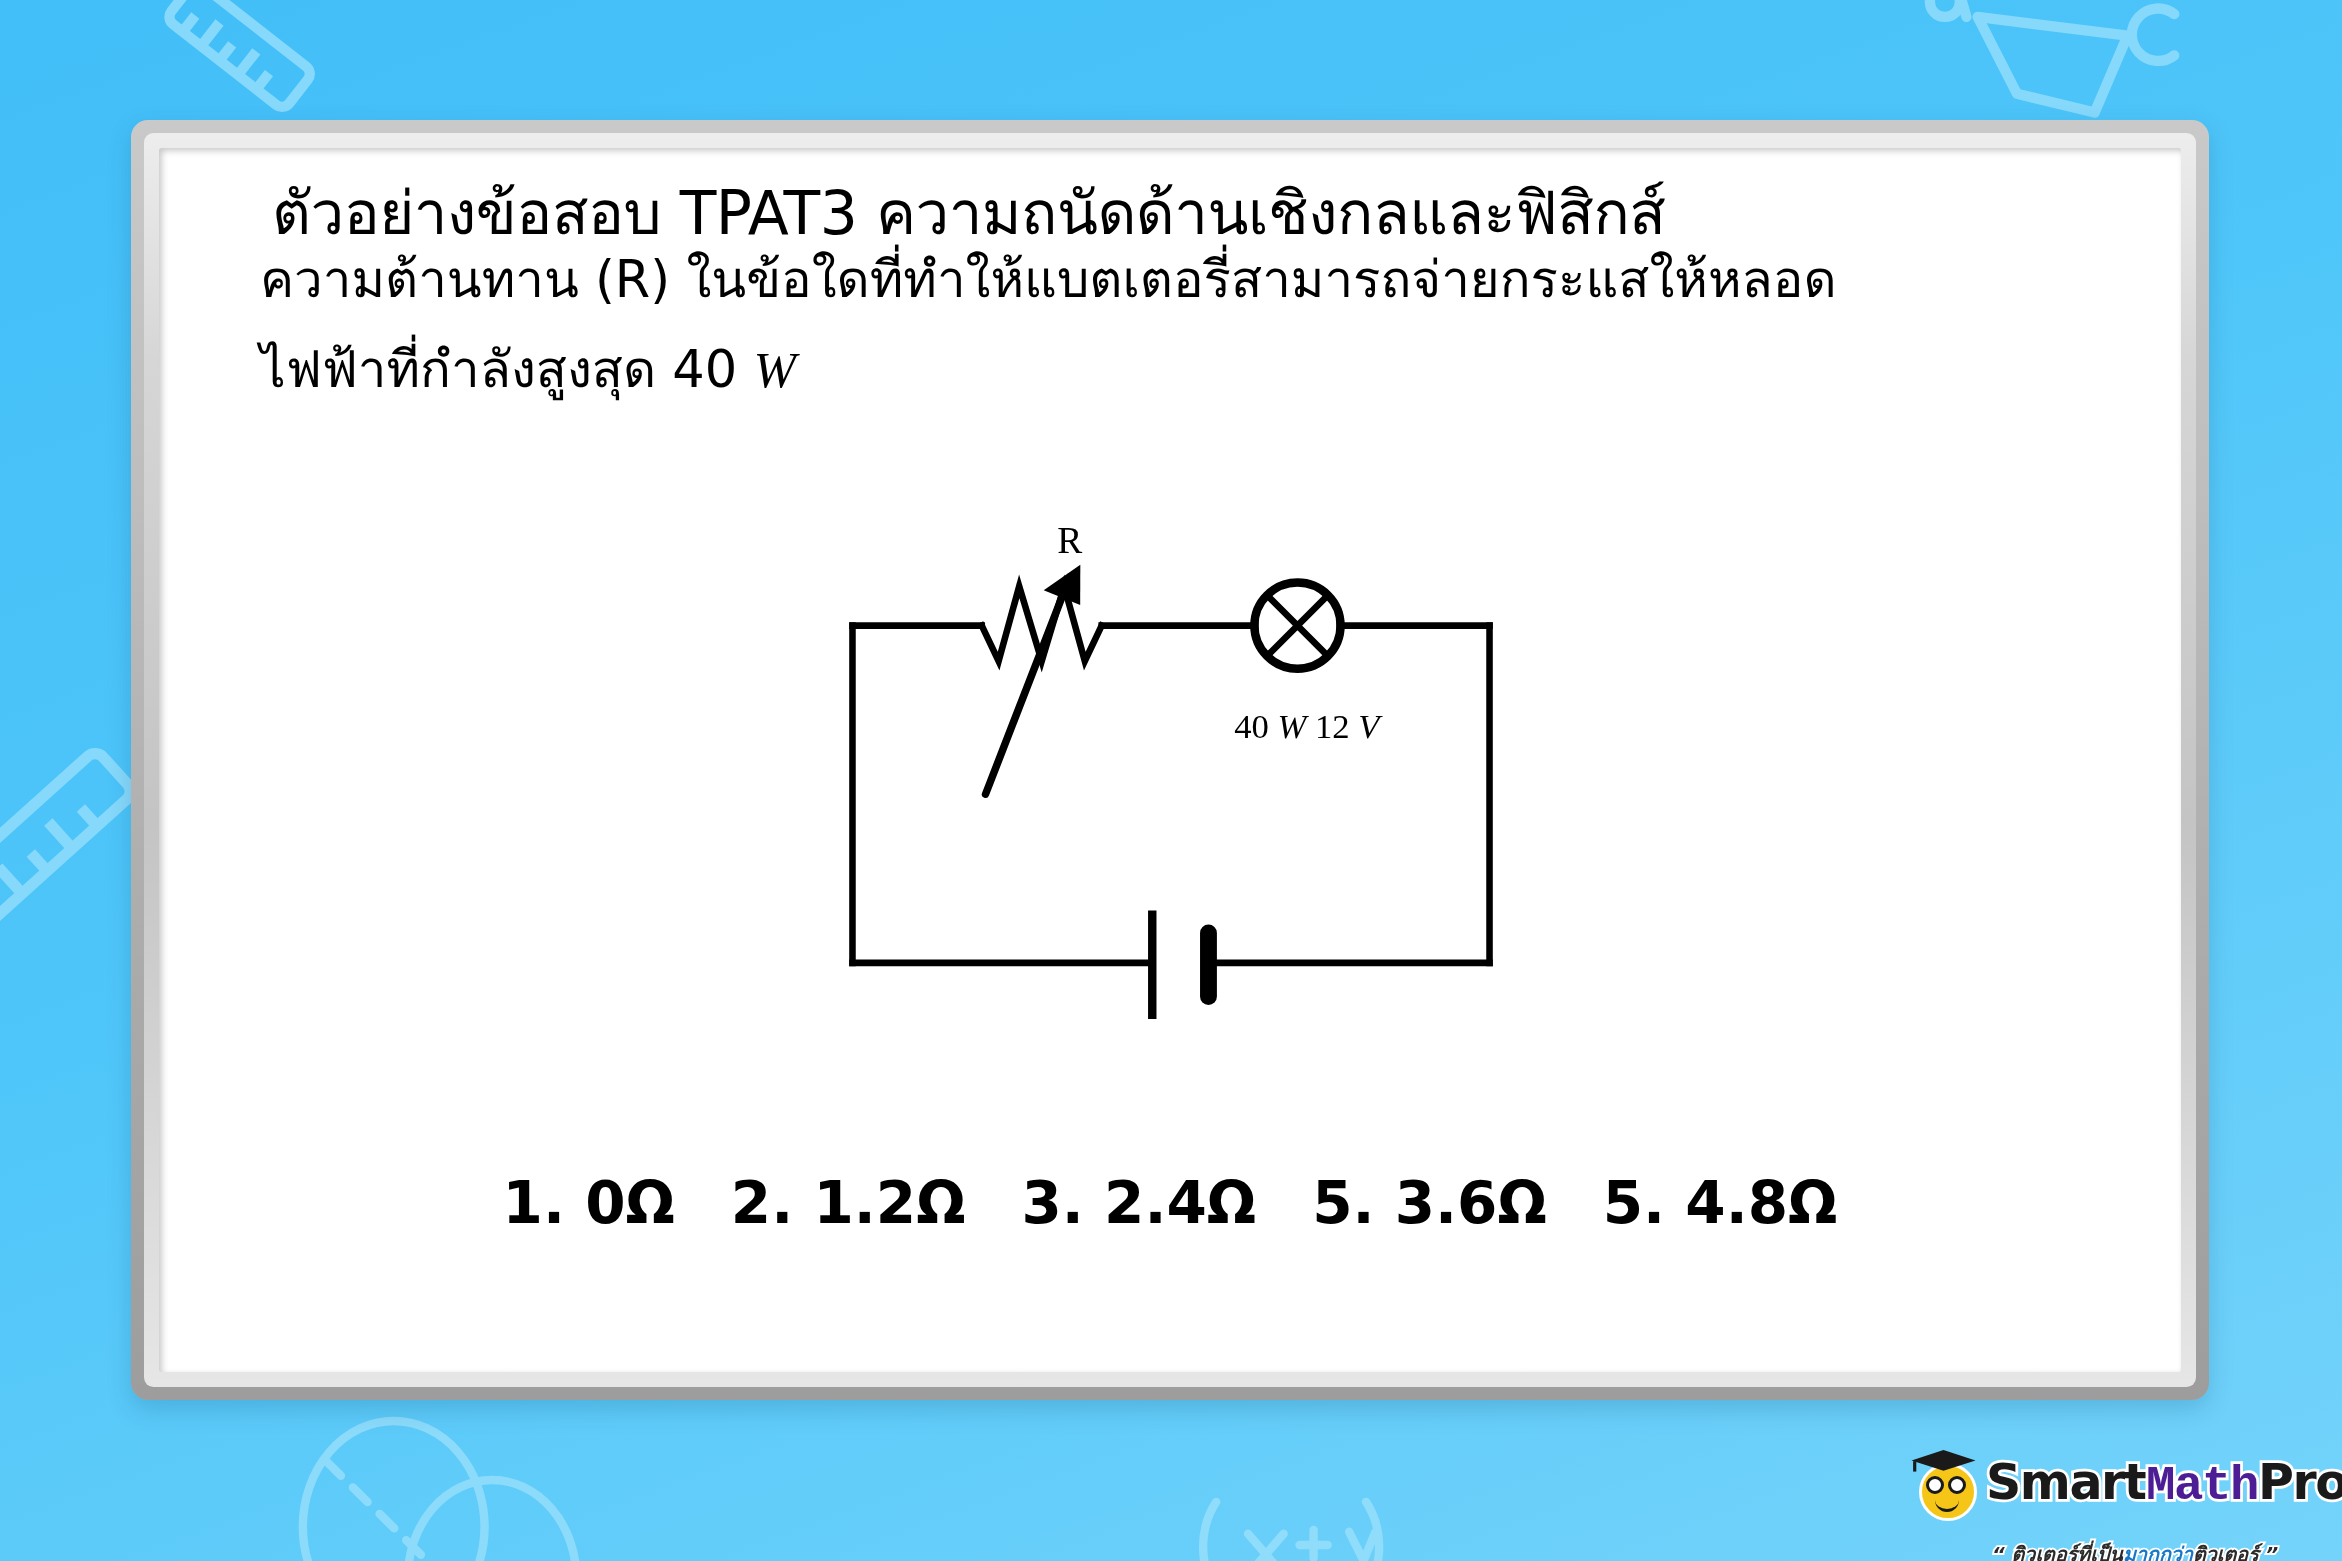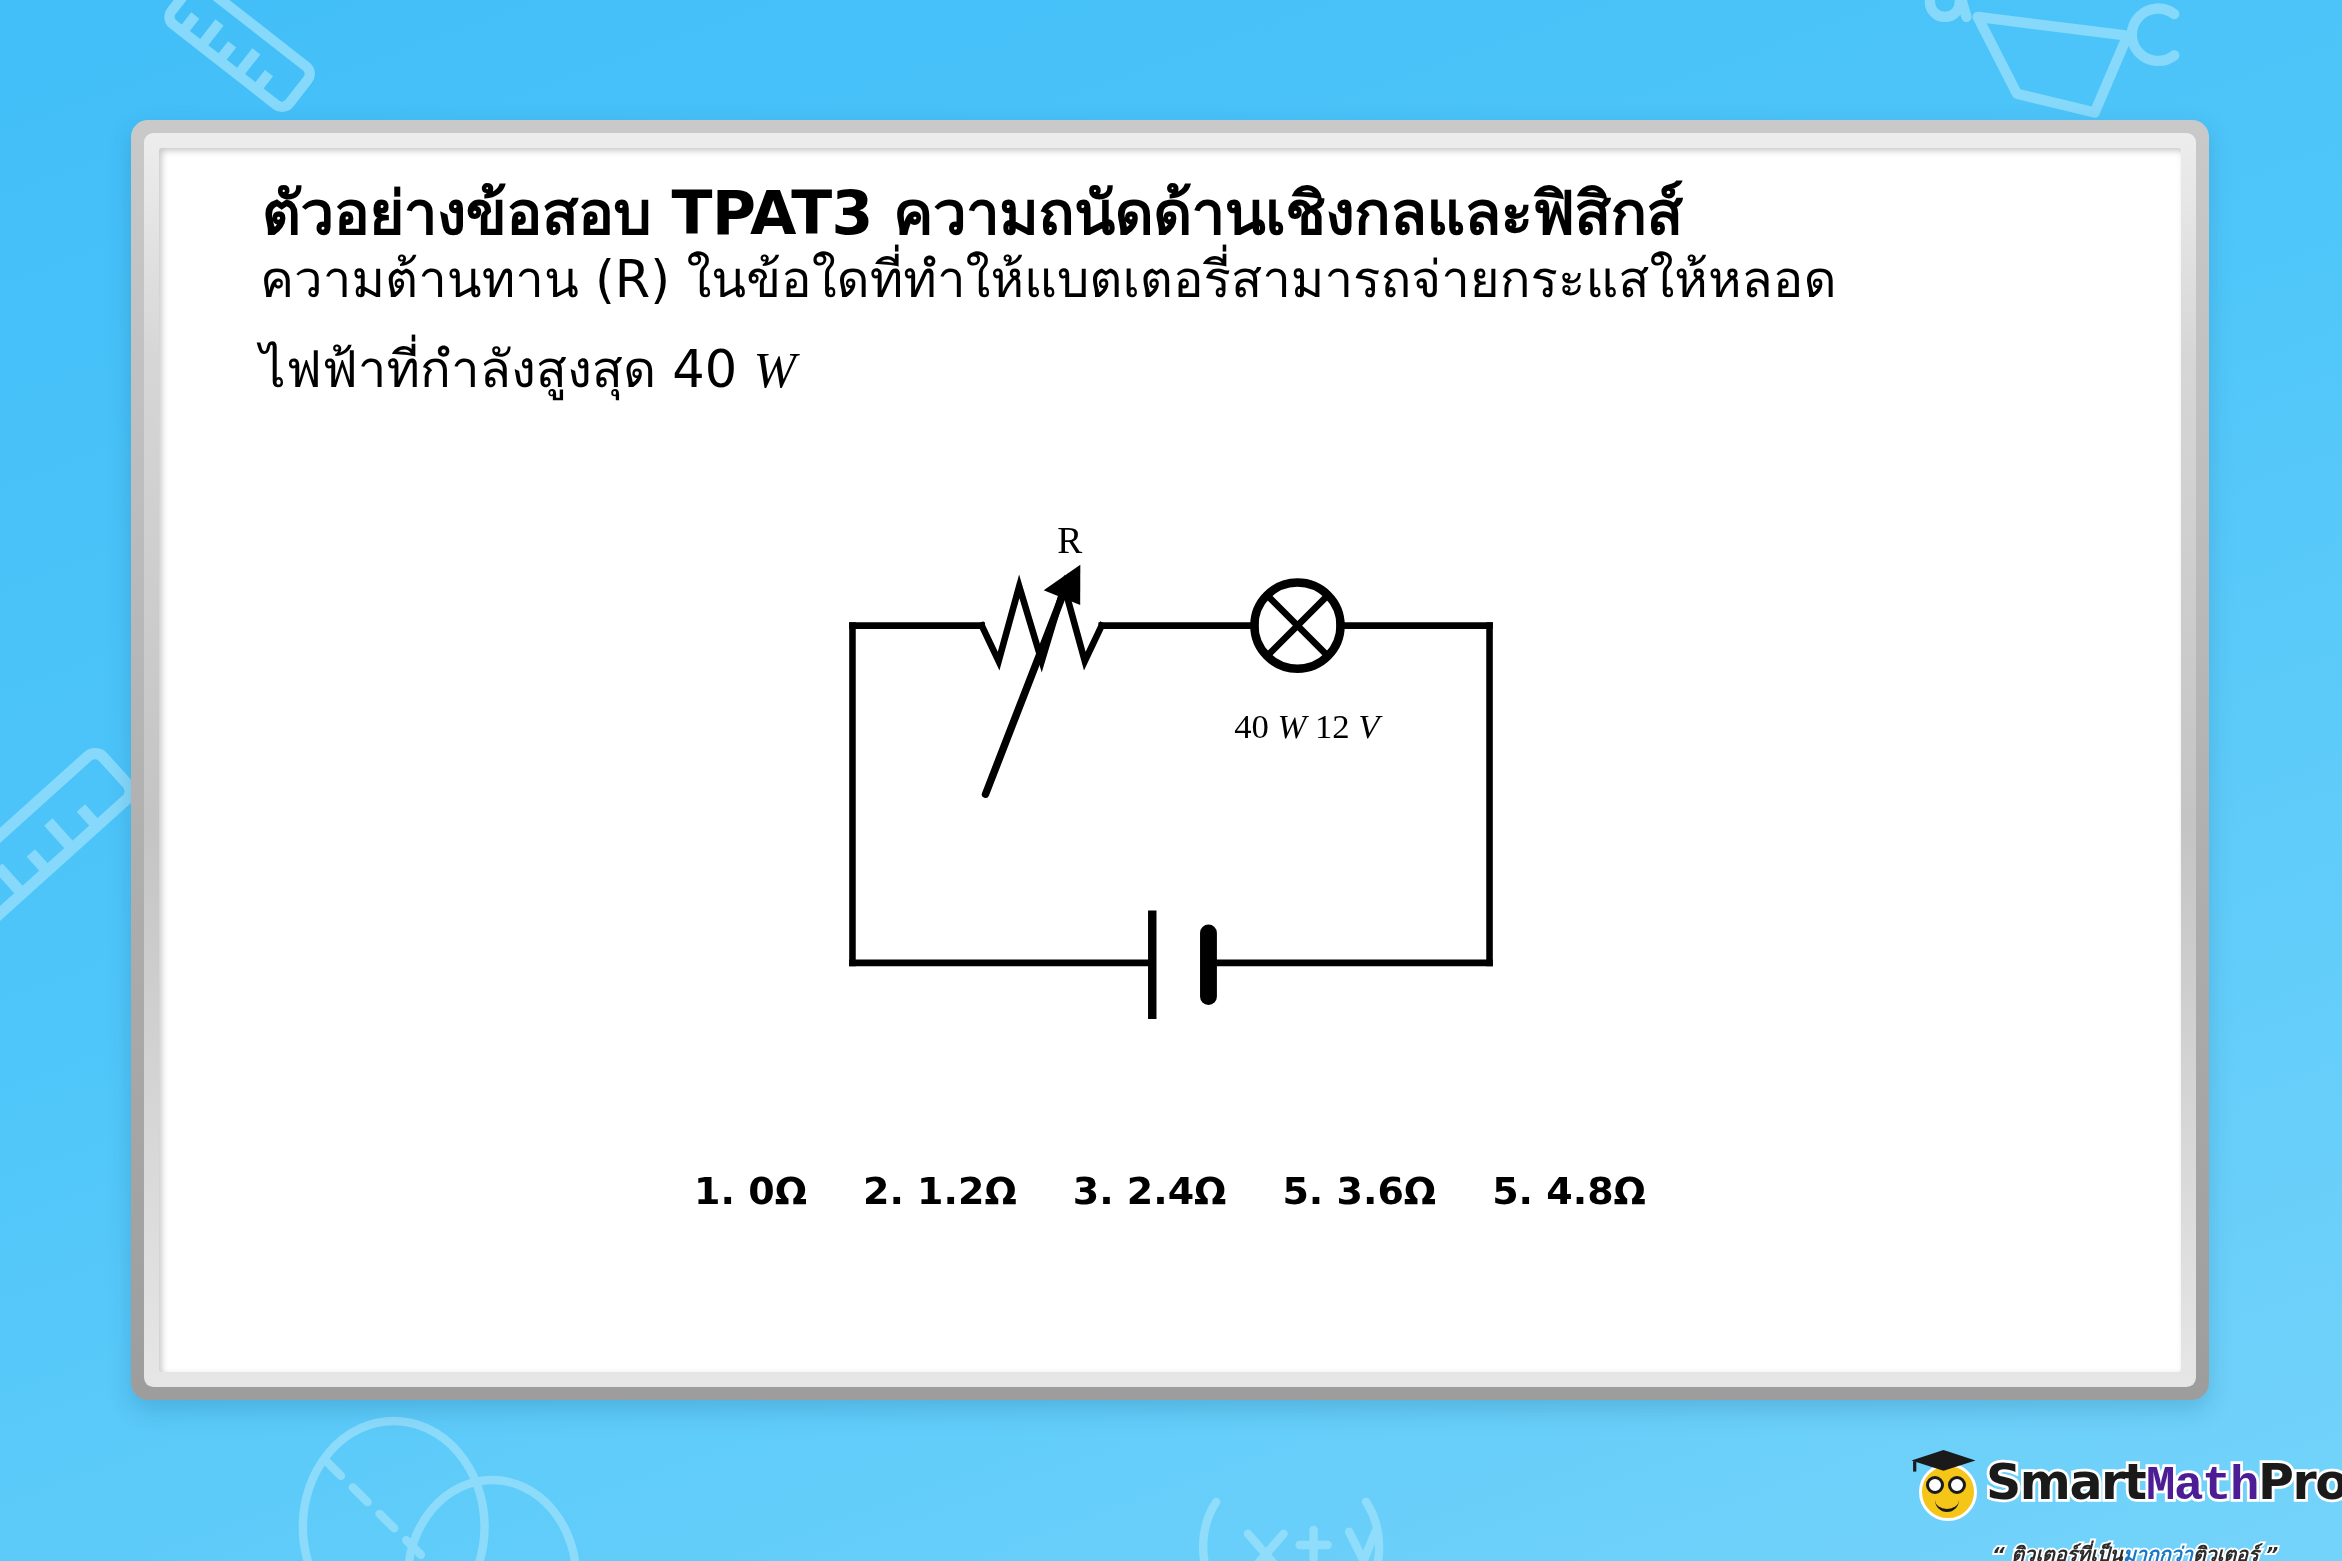--- a/index.html
+++ b/index.html
@@ -35,22 +35,22 @@
   #board-inner{
     position:absolute;left:28px;top:28px;right:28px;bottom:28px;
     background:#ffffff;
     border-radius:2.8px;
     box-shadow:inset 2.8px 2.8px 6.6px rgba(0,0,0,0.22);
     overflow:hidden;
   }
 
   
   #title{
-    position:absolute;left:103px;top:17px;
-    font-size:60px;font-weight:bold;color:#000;
+    position:absolute;left:113px;top:17px;
+    font-size:60px;font-weight:normal;color:#000;
     letter-spacing:-0.5px;white-space:nowrap;
     font-family:"DejaVu Sans","Liberation Sans",sans-serif;
   }
   .qline{
     position:absolute;left:101px;
     font-size:51px;color:#000;white-space:nowrap;
     font-family:"DejaVu Sans","Liberation Sans",sans-serif;
   }
   #q-line1{top:90px;}
   #q-line2{top:180px;}
@@ -60,21 +60,21 @@
   #circuit{position:absolute;left:656px;top:365px;width:712px;height:525px;}
   #circuit svg{display:block;}
 
   
   #choices{
     position:absolute;left:0;right:0;top:1021px;
     display:flex;justify-content:center;align-items:baseline;
     gap:56px;
   }
   .choice{
-    font-size:38px;font-weight:bold;color:#000;white-space:nowrap;
+    font-size:58px;font-weight:bold;color:#000;white-space:nowrap;
     font-family:"DejaVu Sans","Liberation Sans",sans-serif;
   }
 
   
   #logo{
     position:absolute;left:1911px;top:1448px;width:412px;height:105px;
   }
   #logo-row{position:absolute;left:0;top:0;display:flex;align-items:center;}
   #logo-mark{position:relative;width:73px;height:73px;margin-right:1.9px;}
   #logo-face{

